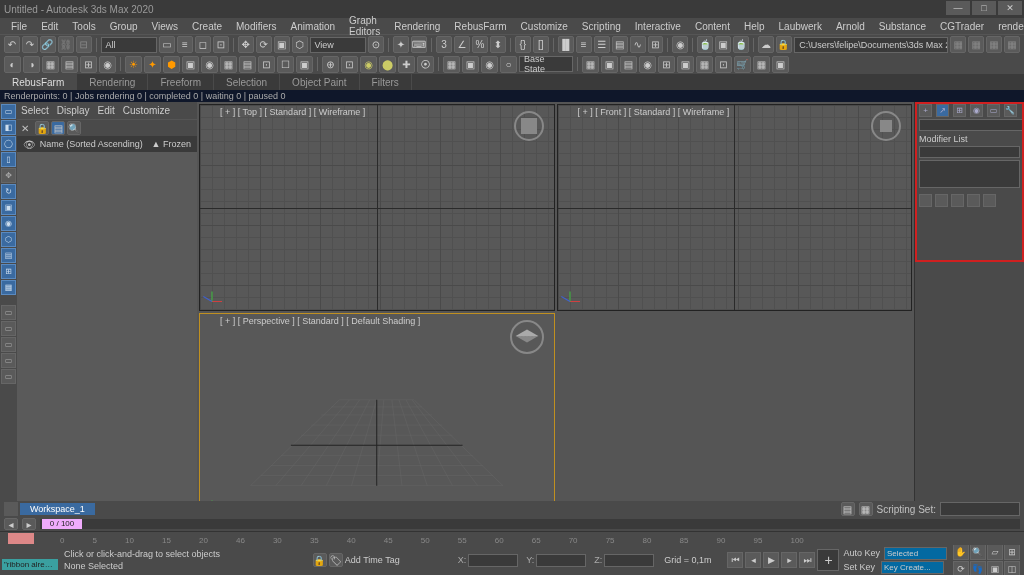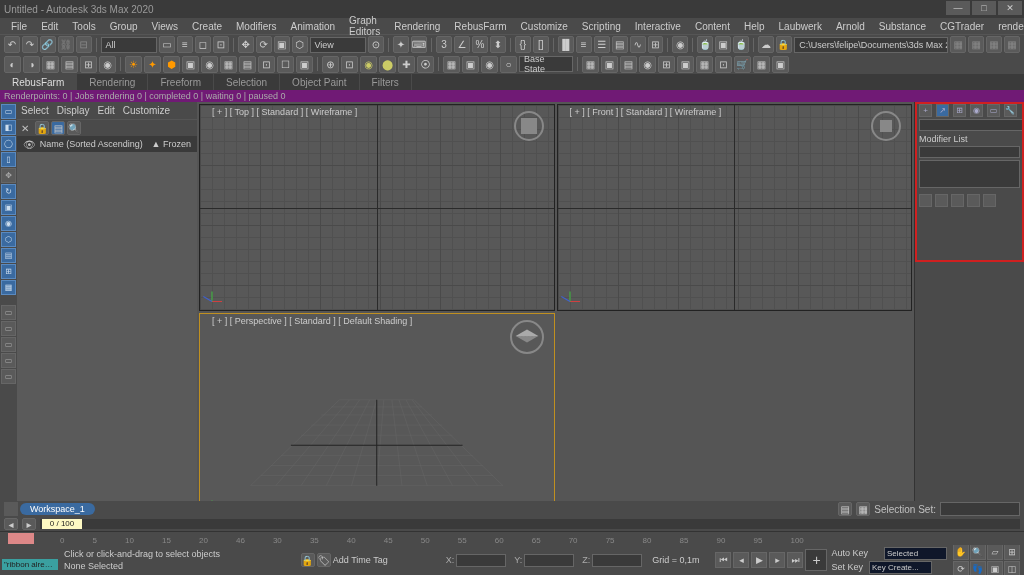--- a/index.html
+++ b/index.html
@@ -13,37 +13,37 @@
   .toolbar1 { height:20px; background:#4a4a4a; display:flex; align-items:center; padding:0 4px; gap:2px; border-top:1px solid #555; }
   .tbtn { width:17px; height:17px; background:#5a5a5a; border:1px solid #666; border-radius:2px; cursor:pointer; display:flex; align-items:center; justify-content:center; font-size:10px; color:#ccc; }
   .tbtn.g { background:#5a5a5a; color:#8a8a8a; }
   .sep { width:1px; height:14px; background:#666; margin:0 2px; }
   .drop { width:60px; height:16px; background:#3a3a3a; border:1px solid #666; font-size:9px; padding:0 4px; color:#ccc; display:flex; align-items:center; }
   .path-box { margin-left:auto; width:165px; height:16px; background:#3a3a3a; border:1px solid #666; font-size:9px; padding:0 4px; color:#ccc; display:flex; align-items:center; white-space:nowrap; overflow:hidden; }
   .toolbar2 { height:20px; background:#4a4a4a; display:flex; align-items:center; padding:0 4px; gap:2px; }
   .ribbon-tabs { height:16px; background:#3a3a3a; display:flex; align-items:center; }
   .ribbon-tabs span { padding:0 12px; color:#999; height:100%; display:flex; align-items:center; cursor:pointer; border-right:1px solid #4a4a4a; }
   .ribbon-tabs span.active { background:#4a4a4a; color:#ddd; }
-  .status-line { height:12px; background:#701a75; padding:0 4px; color:#aaa; font-size:9px; display:flex; align-items:center; }
+  .status-line { height:12px; background:#0f172a; padding:0 4px; color:#aaa; font-size:9px; display:flex; align-items:center; }
   .main { display:flex; height:420px; }
   .left-tools { width:17px; background:#4a4a4a; display:flex; flex-direction:column; gap:1px; padding-top:2px; }
   .ltool { width:15px; height:15px; background:#3a6aa0; border:1px solid #5a8ac0; cursor:pointer; margin-left:1px; display:flex; align-items:center; justify-content:center; font-size:8px; color:#cde; }
   .ltool.off { background:#5a5a5a; border-color:#666; color:#aaa; }
   .scene-panel { width:180px; background:#4a4a4a; display:flex; flex-direction:column; }
   .scene-tabs { height:18px; display:flex; align-items:center; padding:0 4px; gap:8px; background:#4a4a4a; border-bottom:1px solid #555; }
   .scene-tabs span { cursor:pointer; color:#ccc; font-size:10px; }
   .scene-bar { height:16px; display:flex; align-items:center; gap:2px; padding:0 4px; }
   .scene-header { height:16px; background:#3a3a3a; display:flex; align-items:center; padding:0 6px; }
   .scene-header .hdr { color:#ccc; font-size:9px; }
   .scene-header .frz { margin-left:auto; color:#ccc; font-size:9px; }
   .scene-body { flex:1; background:#5a5a5a; }
   .viewports { flex:1; background:#555; display:grid; grid-template:1fr 1fr / 1fr 1fr; gap:2px; padding:2px; }
   .vp { background:#585858; position:relative; border:1px solid #222; }
   .vp.active { border:1px solid #c09020; }
-  .vp-label { position:absolute; top:2px; left:12px; font-size:9px; color:#ccc; z-index:2; }
+  .vp-label { position:absolute; top:2px; left:20px; font-size:9px; color:#ccc; z-index:2; }
   .vp-grid { position:absolute; inset:0;
     background-image:
       repeating-linear-gradient(#505050 0 1px, transparent 1px 12px),
       repeating-linear-gradient(90deg,#505050 0 1px, transparent 1px 12px);
   }
   .vp-grid-dark { position:absolute; inset:0;
     background-image:
       repeating-linear-gradient(#4a4a4a 0 1px, transparent 1px 60px),
       repeating-linear-gradient(90deg,#4a4a4a 0 1px, transparent 1px 60px);
   }
@@ -73,42 +73,42 @@
   .rp-color { height:14px; display:flex; align-items:center; padding:0 4px; }
   .rp-color input { flex:1; height:12px; background:#3a3a3a; border:1px solid #666; color:#ccc; font-size:9px; padding:0 2px; }
   .rp-swatch { width:14px; height:12px; background:#d040a0; margin-left:2px; }
   .rp-label { padding:2px 4px; color:#ccc; font-size:9px; }
   .rp-drop { margin:0 4px; height:12px; background:#3a3a3a; border:1px solid #666; }
   .rp-list { margin:2px 4px; height:28px; background:#3a3a3a; border:1px solid #666; }
   .rp-icons { display:flex; gap:3px; padding:4px; }
   .rp-icons div { width:13px; height:13px; background:#5a5a5a; border:1px solid #666; cursor:pointer; }
   .bottom { position:absolute; bottom:0; left:0; right:0; }
   .ws-tab { height:16px; background:#4a4a4a; display:flex; align-items:center; padding:0 4px; }
-  .ws-tab .tab { background:#3a6aa0; padding:1px 10px; color:#fff; font-size:9px;border-radius:6px; }
+  .ws-tab .tab { background:#3a6aa0; padding:1px 10px; color:#fff; font-size:9px; }
   .ws-tab .sel-set { margin-left:auto; display:flex; align-items:center; gap:4px; }
   .time-bar { height:14px; background:#4a4a4a; display:flex; align-items:center; padding:0 4px; gap:4px; }
   .time-slider { flex:1; height:10px; background:#3a3a3a; position:relative; }
-  .time-handle { position:absolute; left:2px; top:0; width:40px; height:10px; background:#fef9c3; text-align:center; color:#222; font-size:8px; }
+  .time-handle { position:absolute; left:2px; top:0; width:40px; height:10px; background:#f0abfc; text-align:center; color:#222; font-size:8px; }
   .ruler { height:14px; background:#4a4a4a; position:relative; border-top:1px solid #333; }
   .ruler .pink { position:absolute; left:8px; top:1px; width:26px; height:11px; background:#d88; }
   .ruler-ticks { position:absolute; left:60px; right:220px; top:0; height:100%; display:flex; justify-content:space-between; color:#888; font-size:8px; align-items:flex-end; }
   .status-bottom { height:30px; background:#4a4a4a; display:flex; }
   .sb-left { width:60px; padding:2px; }
   .sb-left .script { background:#3aa0a0; color:#222; font-size:8px; padding:1px 2px; margin-top:12px; white-space:nowrap; overflow:hidden; }
   .sb-mid { flex:1; display:flex; flex-direction:column; justify-content:center; padding:0 4px; gap:2px; }
   .sb-mid div { color:#ccc; font-size:9px; }
   .sb-coords { display:flex; align-items:center; gap:2px; padding:0 4px; }
   .sb-coords .c-lbl { color:#aaa; font-size:9px; margin-left:6px; }
   .sb-coords .c-box { width:50px; height:13px; background:#3a3a3a; border:1px solid #666; }
   .sb-coords .grid-txt { color:#ccc; font-size:9px; margin:0 8px; }
   .sb-right { display:flex; align-items:center; gap:2px; padding:0 4px; }
   .sb-right .btn { width:16px; height:16px; background:#5a5a5a; border:1px solid #666; cursor:pointer; display:flex; align-items:center; justify-content:center; font-size:9px; color:#ccc; }
   .sb-right .btn.big { width:22px; height:22px; background:#3a3a3a; font-size:14px; }
   .sb-right .txt { color:#ccc; font-size:9px; margin:0 2px; }
-  .sb-right .dd { width:63px; height:13px; background:#0f172a; border:1px solid #666; font-size:8px; color:#ccc; padding:0 2px; display:flex; align-items:center; }
+  .sb-right .dd { width:63px; height:13px; background:#0369a1; border:1px solid #666; font-size:8px; color:#ccc; padding:0 2px; display:flex; align-items:center; }
 </style>
 </head>
 <body>
 
 <div class="title-bar">
   <span class="t">Untitled - Autodesk 3ds Max 2020</span>
   <div class="win-ctrls">
     <div>—</div>
     <div>□</div>
     <div>✕</div>
@@ -395,21 +395,21 @@
   </div>
 </div>
 
 <div class="bottom">
   <div class="ws-tab">
     <div style="width:14px;height:14px;background:#5a5a5a;margin-right:2px"></div>
     <div class="tab">Workspace_1</div>
     <div class="sel-set">
       <div class="tbtn" style="width:14px;height:14px">▤</div>
       <div class="tbtn" style="width:14px;height:14px">▦</div>
-      <span>Selection Set:</span>
+      <span>Scripting Set:</span>
       <div style="width:80px;height:14px;background:#3a3a3a;border:1px solid #666"></div>
     </div>
   </div>
   <div class="time-bar">
     <div class="tbtn" style="width:14px;height:12px">◂</div>
     <div class="tbtn" style="width:14px;height:12px">▸</div>
     <div class="time-slider">
       <div class="time-handle">0 / 100</div>
     </div>
   </div>
@@ -460,21 +460,21 @@
       <span class="grid-txt">Grid = 0,1m</span>
     </div>
     <div class="sb-right">
       <div class="btn">⏮</div>
       <div class="btn">◂</div>
       <div class="btn">▶</div>
       <div class="btn">▸</div>
       <div class="btn">⏭</div>
       <div class="btn big">+</div>
       <div style="display:flex;flex-direction:column;gap:1px">
-        <div style="display:flex;gap:14px;align-items:center">
+        <div style="display:flex;gap:2px;align-items:center">
           <span class="txt">Auto Key</span>
           <div class="dd">Selected</div>
         </div>
         <div style="display:flex;gap:4px;align-items:center">
           <span class="txt">Set Key</span>
           <div class="dd">Key Create...</div>
         </div>
       </div>
       <div style="display:grid;grid-template:1fr 1fr/1fr 1fr 1fr 1fr;gap:1px;margin-left:4px">
         <div class="btn">✋</div>

